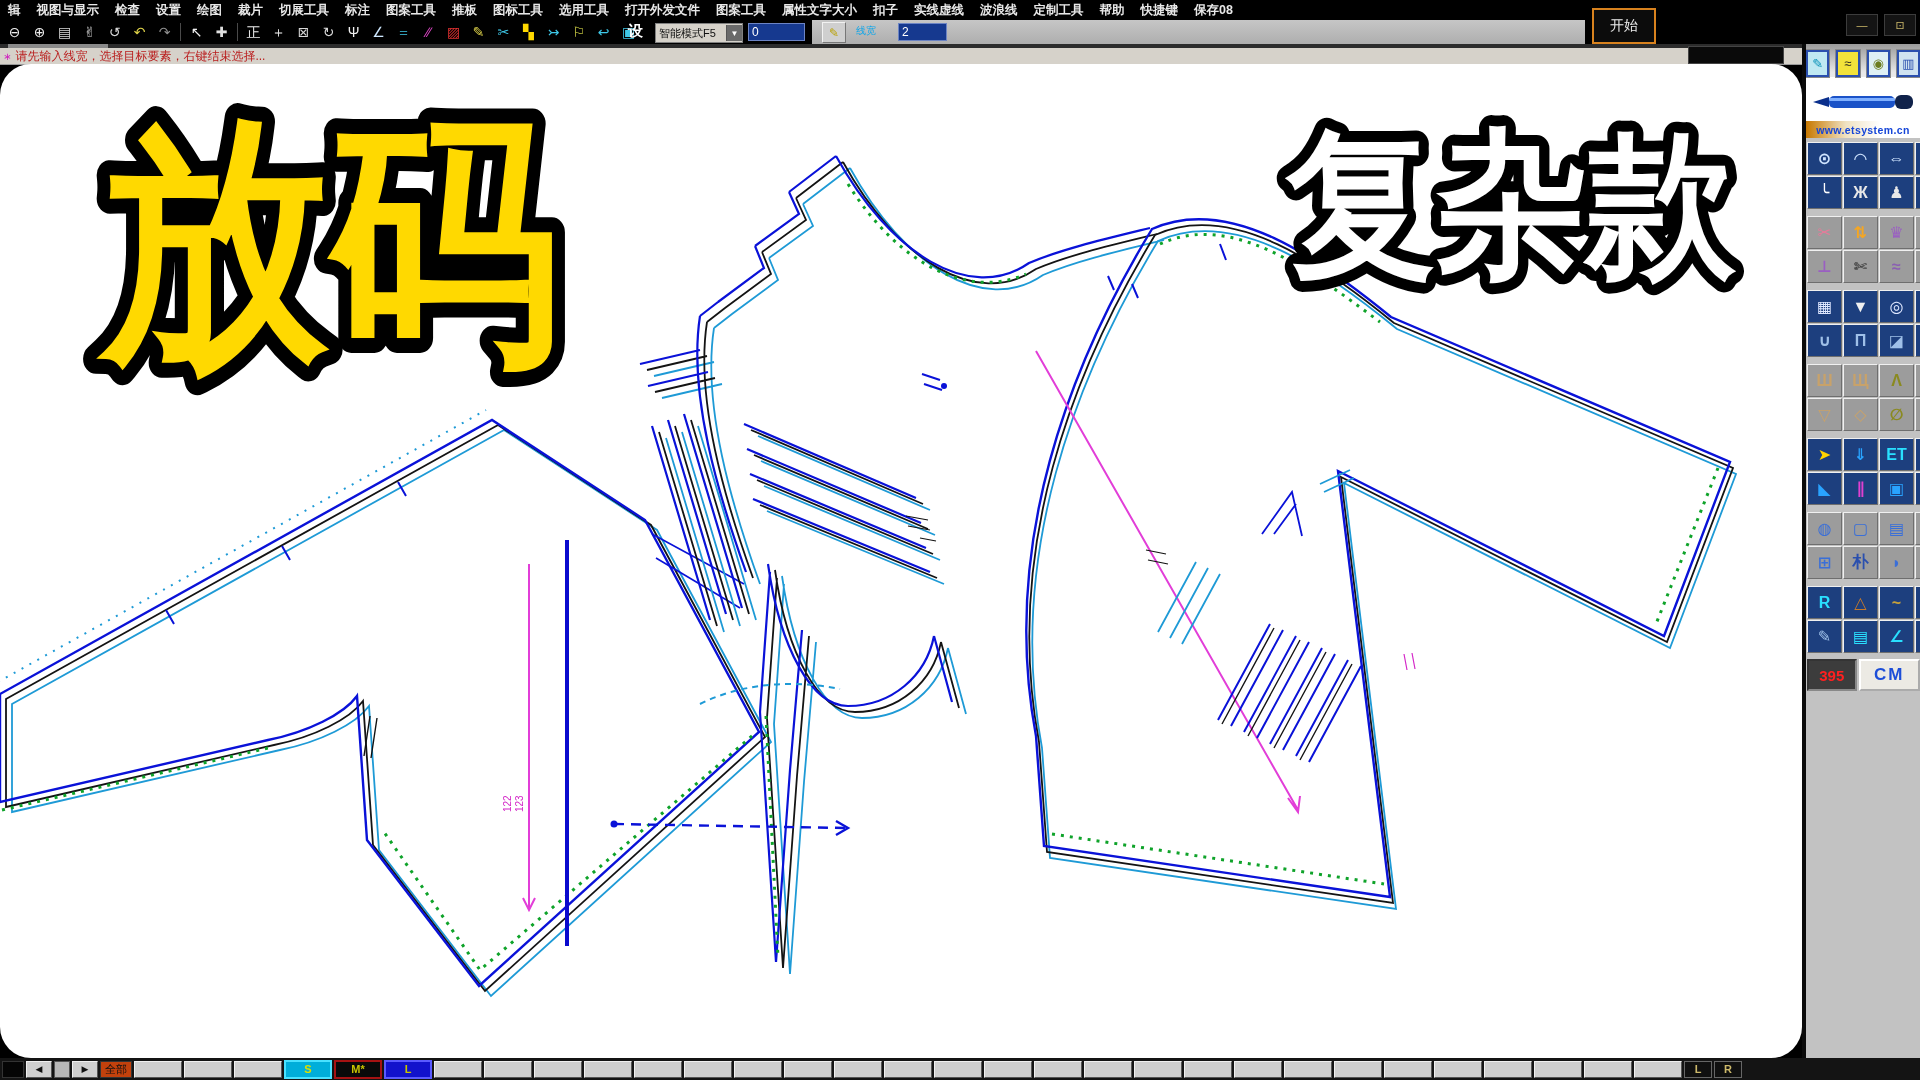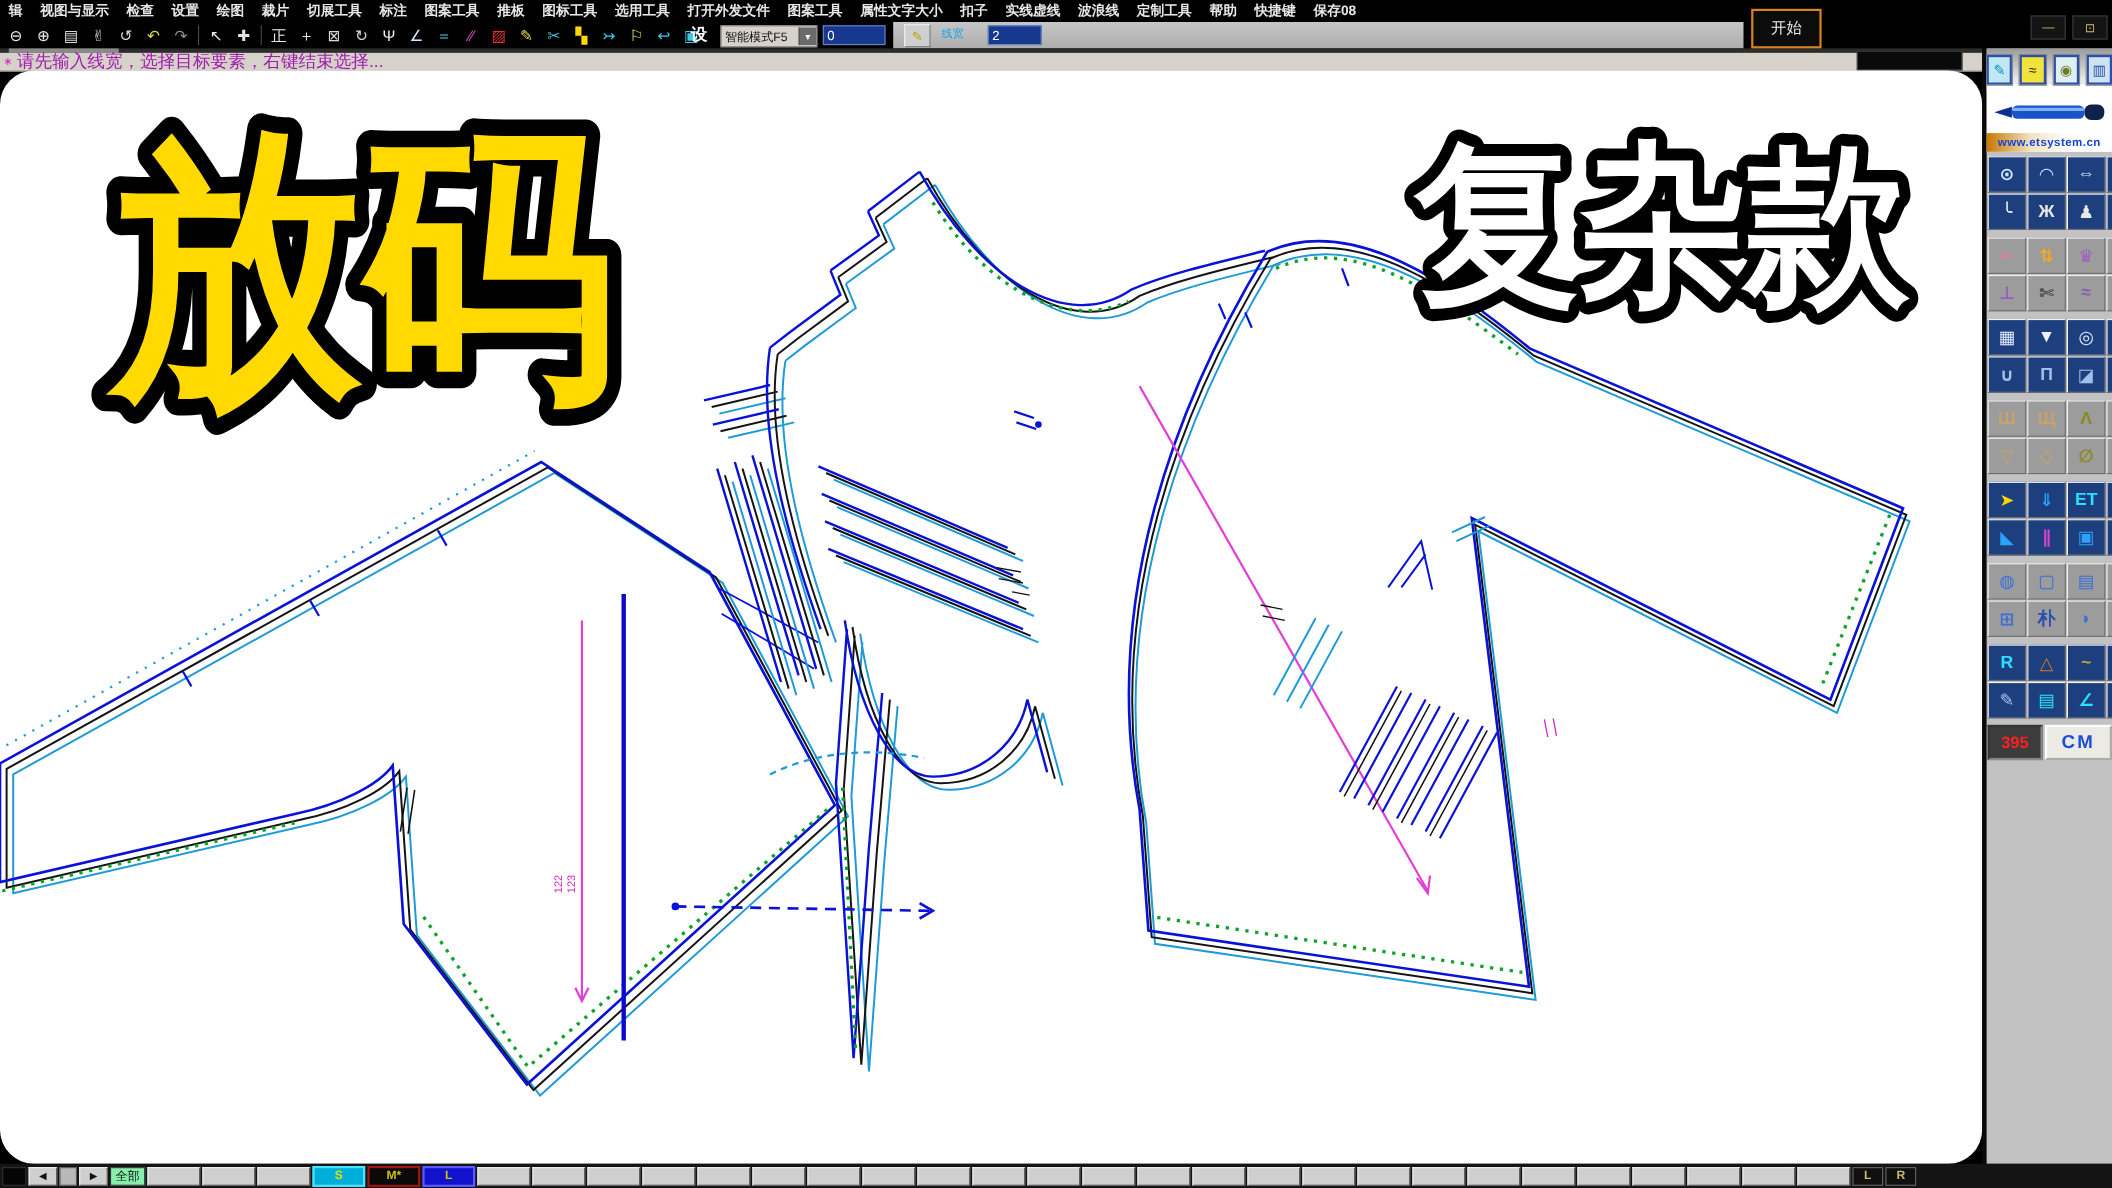--- a/index.html
+++ b/index.html
@@ -25,21 +25,21 @@
   #lw-input{left:898px;width:44px;}
   
   #start-button{left:1592px;top:8px;width:60px;height:32px;background:#0c0c0c;border:2px solid #d8821e;color:#ececec;font-size:14px;display:flex;align-items:center;justify-content:center;z-index:5;}
   .win-btn{top:14px;width:30px;height:20px;background:#141414;border:1px solid #3c3c3c;color:#cdb96a;font-size:11px;display:flex;align-items:center;justify-content:center;z-index:5;}
   #min-btn{left:1846px;} #prt-btn{left:1884px;}
   
   #ruler-strip{left:0;top:44px;width:1802px;height:4px;background:#2c2c2c;}
   #ruler-light{left:8px;top:44px;width:100px;height:4px;background:#8a8a8a;}
   #statusbar{left:0;top:48px;width:1802px;height:16px;background:#d6d2ca;display:flex;align-items:center;border-bottom:1px solid #9a9a9a;}
   #prompt-icon{color:#d020c0;font-size:10px;margin:0 4px 0 3px;}
-  #prompt-text{font-size:16px;color:#a21caf;white-space:nowrap;}
+  #prompt-text{font-size:12px;color:#b91c1c;white-space:nowrap;}
   #status-black-box{left:1688px;top:46px;width:94px;height:16px;background:#0a0a0a;border:1px solid #444;}
   
   #canvas{left:0;top:64px;width:1802px;height:994px;background:#fff;overflow:hidden;border-radius:31px;}
   
   #v-divider{left:1802px;top:44px;width:4px;height:1014px;background:#0a0a0a;}
   #sidebar{left:1806px;top:44px;width:114px;height:1014px;background:#c2c2c2;overflow:hidden;}
   #sb-top{background:linear-gradient(#9a9a9a,#e8e8e8 30%,#fff);padding-top:6px;}
   #preset-row{display:flex;justify-content:center;gap:7px;}
   .preset{width:23px;height:23px;border:2px solid #2a4fae;outline:1px solid #888;display:flex;align-items:center;justify-content:center;font-size:13px;background:#fff;}
   #pen-banner{height:38px;background:#fff;display:flex;align-items:center;justify-content:center;border-top:6px solid #fff;}
@@ -48,21 +48,21 @@
   .tile{width:35px;height:33px;border:1px solid #6e6e6e;border-top-color:#f0f0f0;border-left-color:#f0f0f0;display:flex;align-items:center;justify-content:center;font-size:16px;font-weight:700;box-sizing:border-box;}
   #counter-row{display:flex;margin:6px 0 0 1px;gap:2px;}
   #counter-box{width:46px;height:28px;background:#3c3c3c;border:2px inset #888;color:#ff2020;font-weight:700;font-size:15px;display:flex;align-items:center;justify-content:center;}
   #unit-box{width:58px;height:28px;background:#eceae4;border:2px outset #fff;color:#1d4ed8;font-weight:800;font-size:17px;display:flex;align-items:center;justify-content:center;letter-spacing:2px;}
   
   #bottombar{left:0;top:1058px;width:1920px;height:22px;background:#141414;display:flex;align-items:center;gap:2px;padding-left:2px;box-sizing:border-box;}
   .bb-cell{width:46px;height:15px;background:#cfcfcf;border:1px solid #555;border-top-color:#f0f0f0;border-left-color:#f0f0f0;flex:none;}
   .bb-black{width:20px;height:15px;background:#050505;border:1px solid #333;flex:none;}
   .bb-btn{width:24px;height:15px;background:#cfcfcf;border:1px solid #555;border-top-color:#f0f0f0;border-left-color:#f0f0f0;font-size:9px;color:#111;display:flex;align-items:center;justify-content:center;flex:none;}
   .bb-narrow{width:14px;height:15px;background:#b8b8b8;border:1px solid #555;flex:none;}
-  #all-btn{width:30px;height:15px;background:#86efac;border:1px solid #333;font-size:11px;color:#111;display:flex;align-items:center;justify-content:center;flex:none;}
+  #all-btn{width:30px;height:15px;background:#c2410c;border:1px solid #333;font-size:11px;color:#111;display:flex;align-items:center;justify-content:center;flex:none;}
   .size-cell{width:44px;height:15px;border:2px solid;font-size:11px;font-weight:700;display:flex;align-items:center;justify-content:center;flex:none;}
   .lr-btn{width:26px;height:15px;background:#101010;border:1px solid #666;color:#cdb96a;font-size:11px;font-weight:700;display:flex;align-items:center;justify-content:center;flex:none;} 
   [data-list]{display:contents;}
   #menu-bar[data-list],#tb-ia[data-list]{display:flex;}
 </style>
 </head>
 <body>
 
 <div id="menu-bar" class="abs" data-list="menu.items">
 

